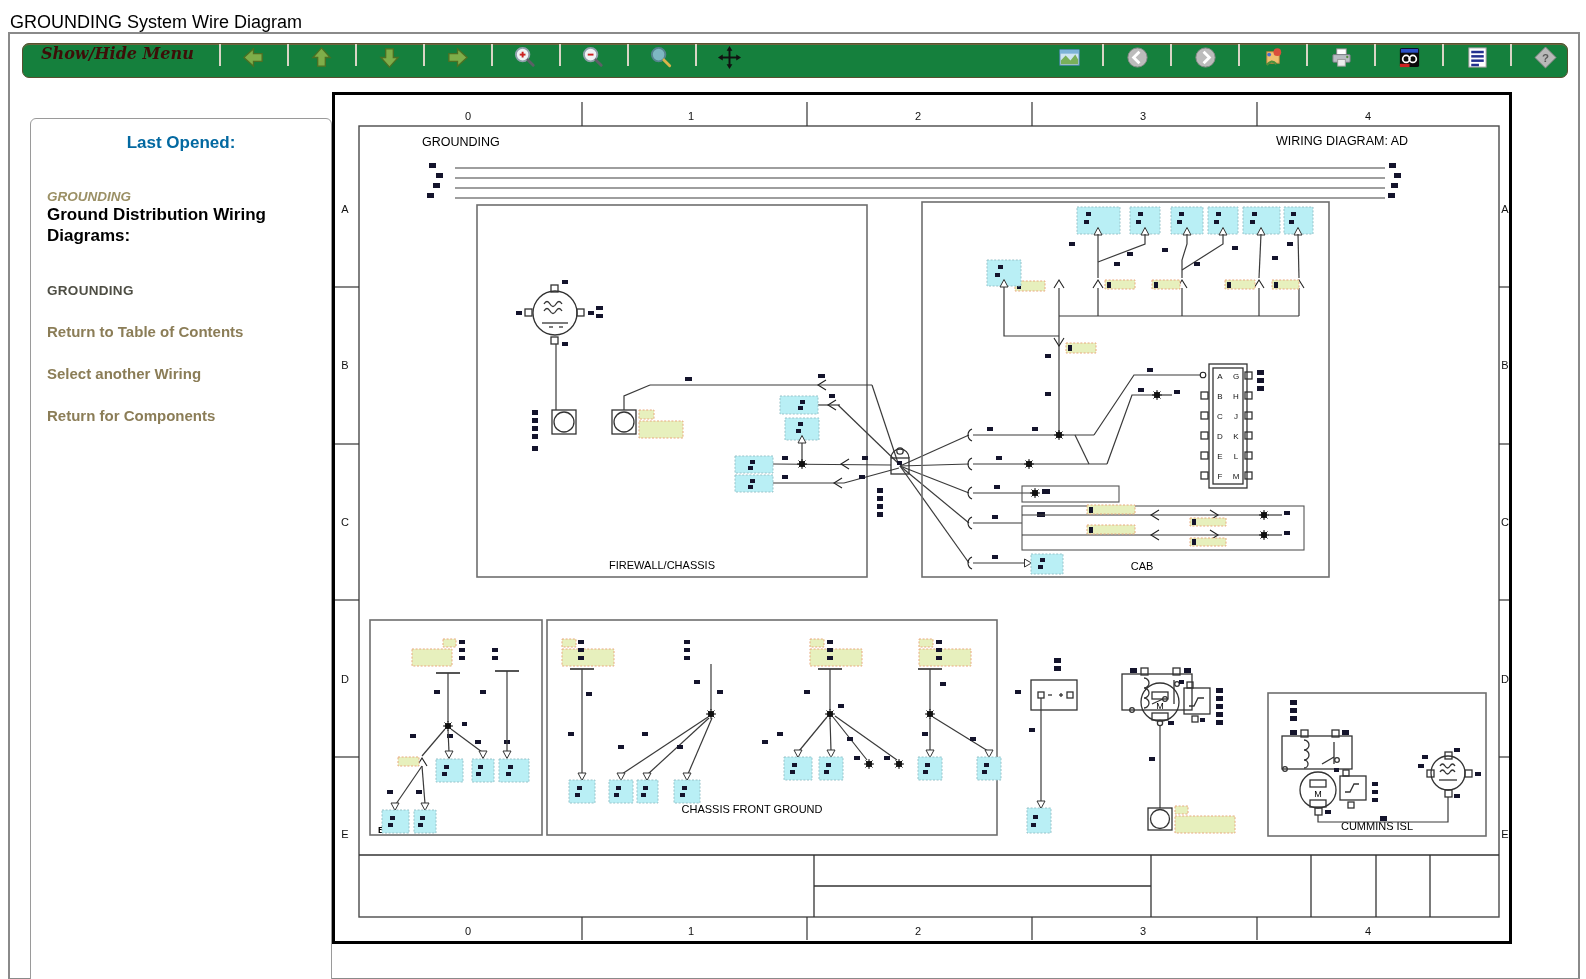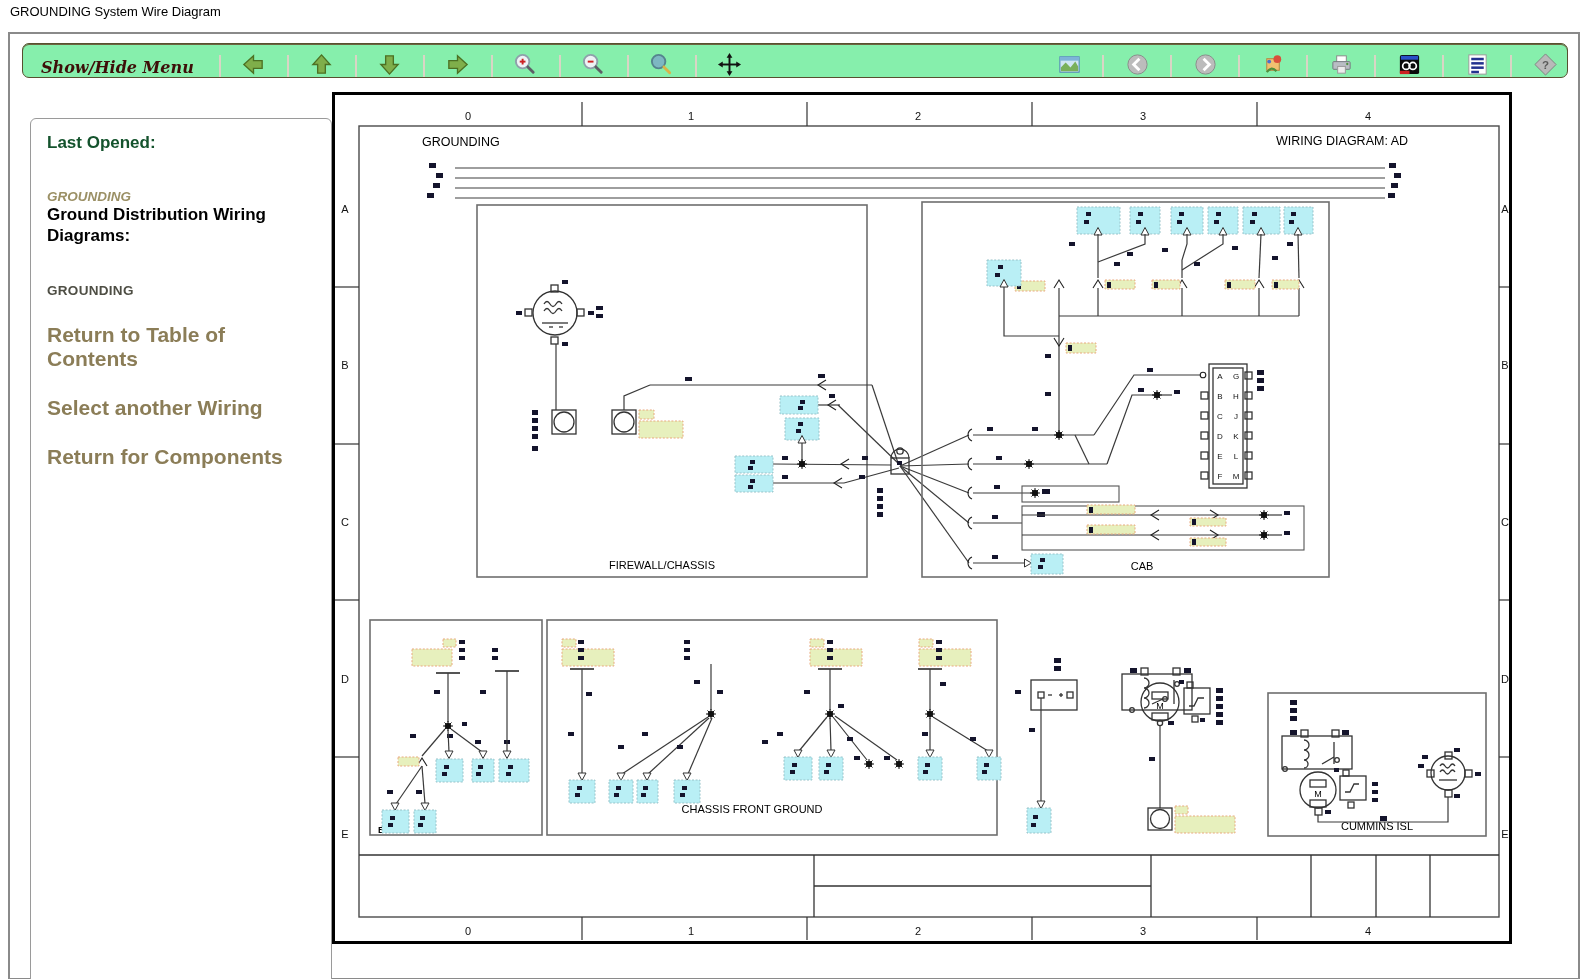--- a/index.html
+++ b/index.html
@@ -1,32 +1,32 @@
 <!DOCTYPE html>
 <html><head>
 <meta charset="utf-8">
 <style>
   html,body{margin:0;padding:0;background:#fff;font-family:"Liberation Sans",sans-serif;}
   #stage{position:relative;width:1586px;height:979px;background:#fff;overflow:hidden;}
-  #page-title{position:absolute;left:10px;top:4px;font-size:13px;color:#000;}
+  #page-title{position:absolute;left:10px;top:12px;font-size:18px;color:#000;}
   #frame{position:absolute;left:8px;top:32px;width:1568px;height:944px;border:2px solid #8a8a8a;background:#fff;}
   
-  #toolbar{position:absolute;left:12px;top:9px;width:1544px;height:33px;background:#86efac;border:1px solid #57502f;border-radius:7px;display:flex;align-items:flex-end;box-shadow:0 1px 0 #6d6440 inset;}
+  #toolbar{position:absolute;left:12px;top:9px;width:1544px;height:33px;background:#15803d;border:1px solid #57502f;border-radius:7px;display:flex;align-items:flex-start;box-shadow:0 1px 0 #6d6440 inset;}
   #menu-btn{font-family:"DejaVu Serif","Liberation Serif",serif;font-style:italic;font-weight:bold;font-size:16px;color:#3d0e08;padding:0 14px 0 18px;cursor:pointer;white-space:nowrap;}
   .tsep{width:2px;height:22px;background:#d9d5c5;margin:0 11px;flex:0 0 auto;}
   .tbtn{width:26px;height:26px;flex:0 0 auto;display:flex;align-items:center;justify-content:center;cursor:pointer;margin:0 9px;}
   .tbtn svg{width:25px;height:25px;display:block;}
   #tb-spacer{flex:1 1 auto;}
   
   #sidebar{position:absolute;left:20px;top:84px;width:302px;height:874px;background:#fff;border:1px solid #9a9a9a;border-radius:6px;box-sizing:border-box;padding:14px 16px;}
-  .sb-h{font-size:17px;font-weight:bold;color:#14532d;}
+  .sb-h{font-size:17px;font-weight:bold;color:#0369a1;text-align:center;}
   .sb-h2{font-size:17px;font-weight:bold;color:#000;line-height:1.25;}
   .sb-italic{font-size:13.5px;font-weight:bold;font-style:italic;color:#9b9065;margin-top:36px;}
   .sb-item{font-size:13.5px;font-weight:bold;color:#4e4e44;margin-top:36px;letter-spacing:.3px;}
-  .sb-link{font-size:21px;font-weight:bold;color:#8b7d57;margin-top:25px;cursor:pointer;}
+  .sb-link{font-size:15px;font-weight:bold;color:#8b7d57;margin-top:25px;cursor:pointer;}
   
   #main{position:absolute;left:330px;top:90px;width:1180px;height:852px;background:#fff;}
   
   .w{stroke:#3a3a3a;stroke-width:1.2;fill:none;}
   .bus{stroke:#7e7e7e;stroke-width:1.3;fill:none;}
   .box{fill:none;stroke:#6e6e6e;stroke-width:1.6;}
   .box2{fill:none;stroke:#555;stroke-width:1.1;}
   .cy{fill:#b9eff5;stroke:#98c3c9;stroke-width:1;stroke-dasharray:2,1.6;}
   .gn{fill:#e7f0bd;stroke:#e9a97e;stroke-width:1;stroke-dasharray:2,1.6;}
   .mm{fill:#14142c;}

